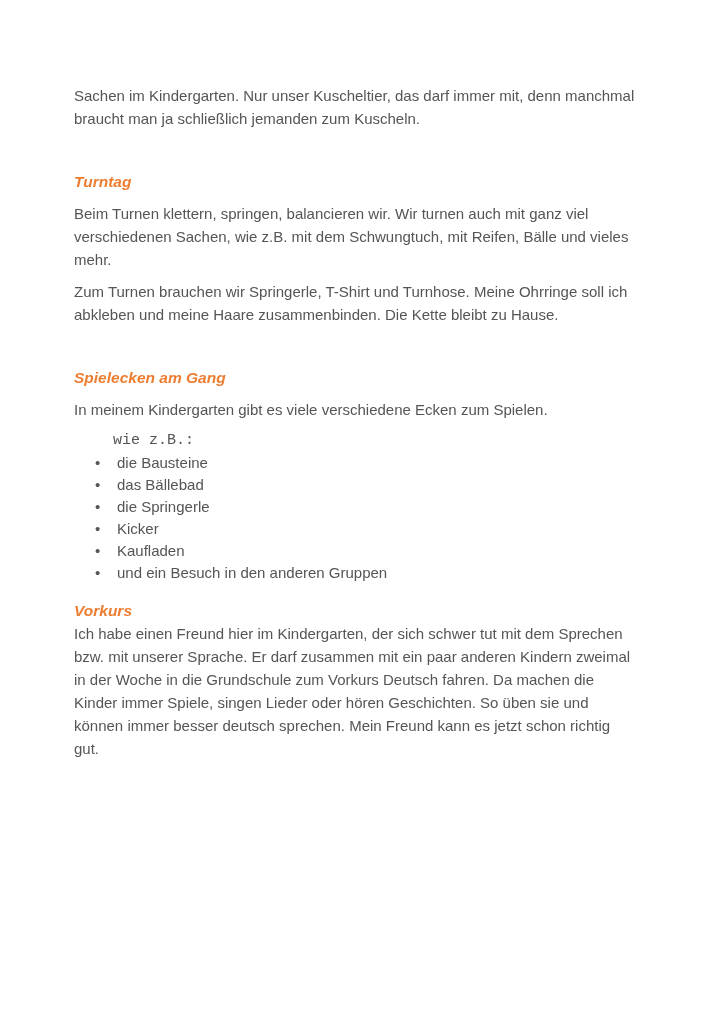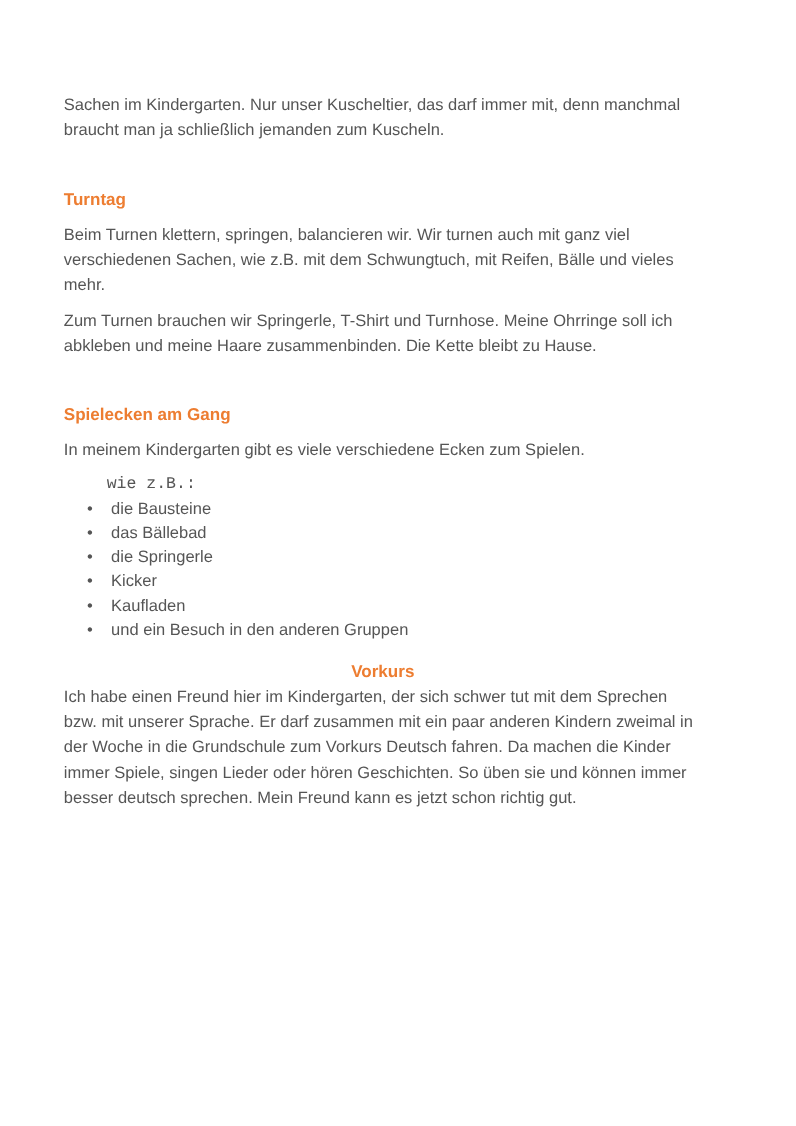--- a/index.html
+++ b/index.html
@@ -6,40 +6,40 @@
     margin: 0;
     padding: 0;
     background: #ffffff;
   }
   .page {
     position: relative;
     width: 724px;
     height: 1024px;
     box-sizing: border-box;
     background: #ffffff;
-    padding: 84px 86px 0 58px;
+    padding: 84px 86px 0 74px;
     font-family: "Liberation Sans", sans-serif;
     font-size: 15px;
     line-height: 23px;
     color: #555555;
     overflow: hidden;
   }
   .para {
     margin: 0 0 9px 0;
   }
   .heading {
     font-size: 15.5px;
     font-weight: bold;
     color: #ED7D31;
     line-height: 23px;
     margin: 40px 0 9px 0;
+    font-style: italic;
   }
   .heading.tight {
     margin: 15px 0 0 0;
-    text-align: center;
   }
   .list-lead {
     margin: 0 0 0 39px;
     line-height: 22px;
     font-family: Liberation Mono, monospace;
   }
   .bullet-list {
     list-style: none;
     margin: 0;
     padding: 0;

